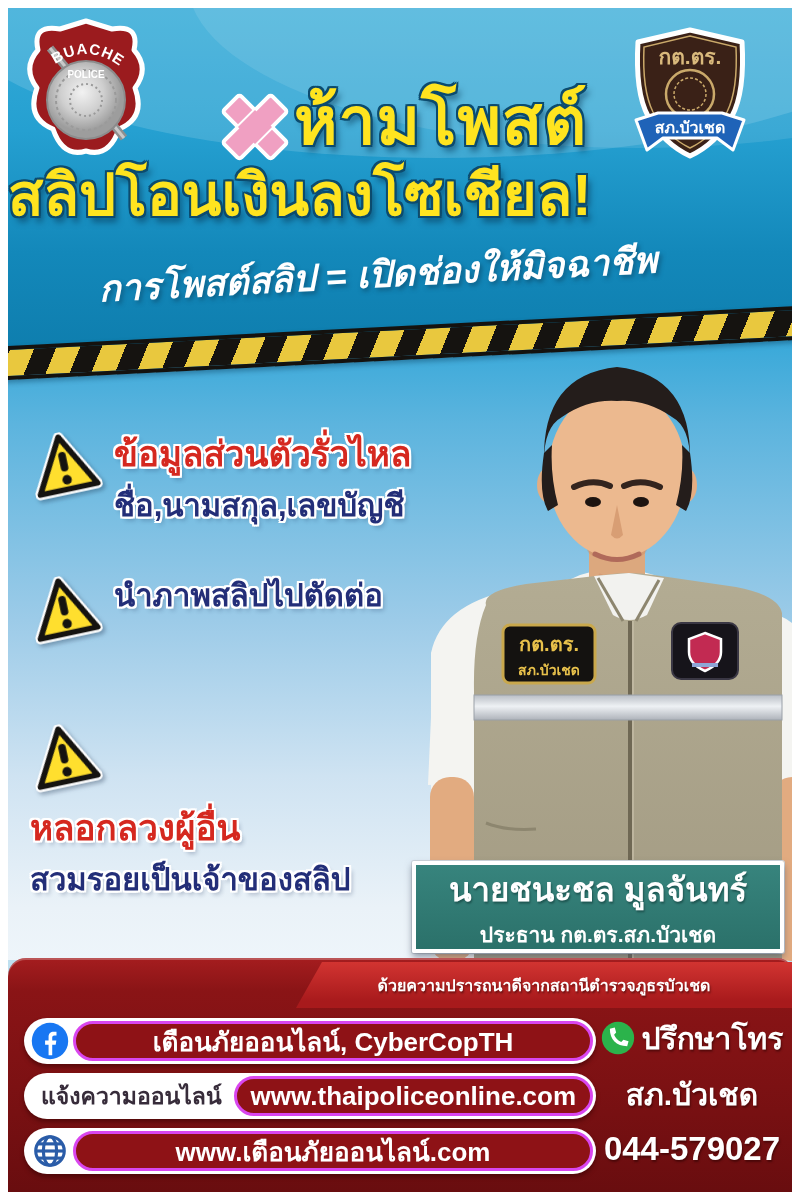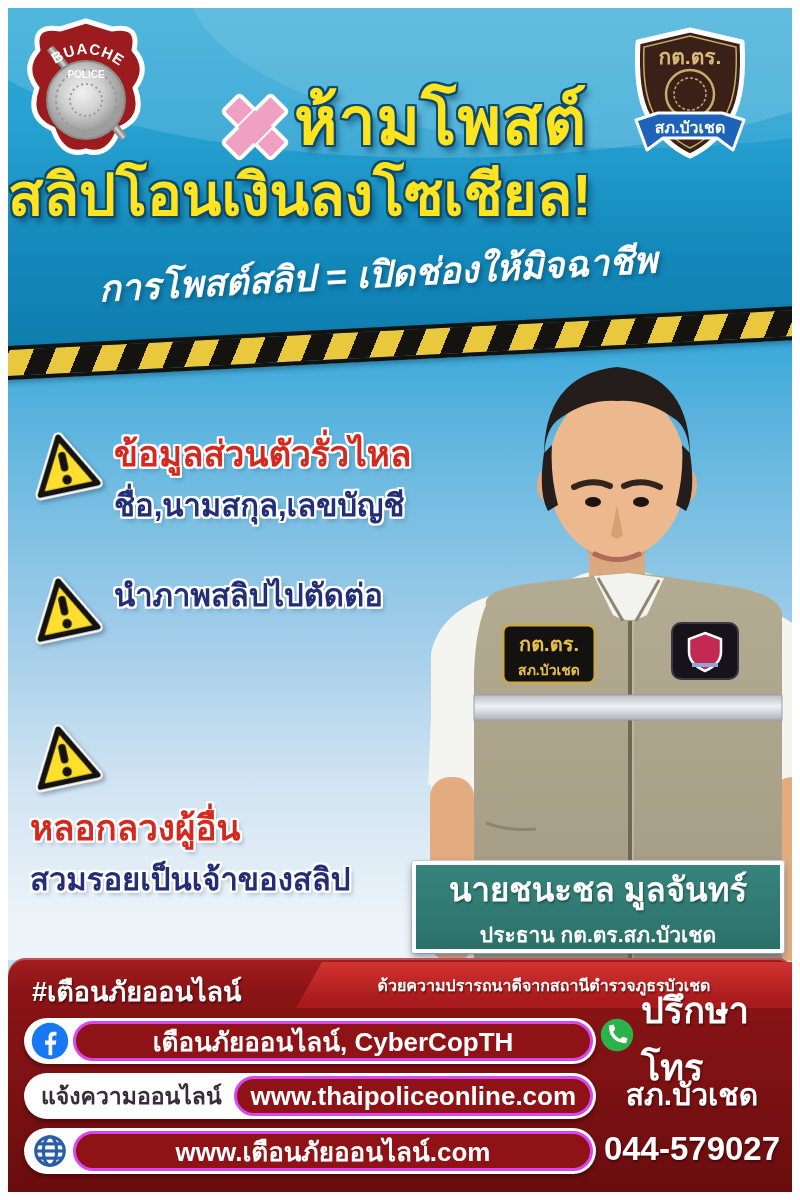--- a/index.html
+++ b/index.html
@@ -75,21 +75,21 @@
   .rows{position:absolute;left:16px;top:60px;width:572px;display:flex;flex-direction:column;gap:9px;}
   .prow{display:flex;align-items:center;background:#ffffff;border-radius:26px;padding:3px;height:46px;box-sizing:border-box;
     box-shadow:0 3px 4px rgba(50,0,0,.5);}
   .icw{width:46px;display:flex;align-items:center;justify-content:center;}
   .ipill{flex:1;height:40px;background:#8e1216;border:3px solid #d946ef;border-radius:22px;box-sizing:border-box;
     display:flex;align-items:center;justify-content:center;font-size:26px;font-weight:bold;color:#ffffff;}
   .wlabel{font-size:23px;font-weight:bold;color:#372c3a;padding:0 12px 0 14px;white-space:nowrap;}
   .rightcol{position:absolute;left:592px;top:58px;width:184px;display:flex;flex-direction:column;gap:9px;}
   .rline{height:46px;display:flex;align-items:center;justify-content:center;gap:7px;
     font-weight:bold;color:#ffffff;text-shadow:1px 2px 2px rgba(40,0,0,.5);}
-  .rl1{font-size:36px;} .rl2{font-size:30px;} .rl3{font-size:33px;}
+  .rl1{font-size:30px;align-items:flex-end;} .rl2{font-size:30px;} .rl3{font-size:33px;}
 </style>
 </head>
 <body>
 
 <div class="frame">
  <div class="poster">
 
   <div class="sky-bottom"></div>
   <div class="sky-top">
     <div class="sky-wave"></div>
@@ -244,21 +244,20 @@
       <path d="M100 470 Q120 478 150 476" stroke="#8d866f" stroke-width="3" fill="none"></path>
     </svg>
   </div>
 
   <div class="plate">
     <div class="nm">นายชนะชล มูลจันทร์</div>
     <div class="pos">ประธาน กต.ตร.สภ.บัวเชด</div>
   </div>
 
   <div class="footer">
-    <div class="hash">#เตือนภัยออนไลน์</div>
     <div class="ribbon">ด้วยความปรารถนาดีจากสถานีตำรวจภูธรบัวเชด</div>
 
     <div class="rows">
       <div class="prow">
         <div class="icw">
           <svg width="38" height="38" viewBox="0 0 24 24">
             <circle cx="12" cy="12" r="11.5" fill="#1877f2"></circle>
             <path d="M13.4 21v-6.6h2.2l.4-2.7h-2.6V10c0-.8.3-1.4 1.4-1.4h1.3V6.2c-.3 0-1-.1-1.8-.1-1.9 0-3.2 1.2-3.2 3.3v2.3H8.9v2.7h2.2V21h2.3z" fill="#ffffff"></path>
           </svg>
         </div>

